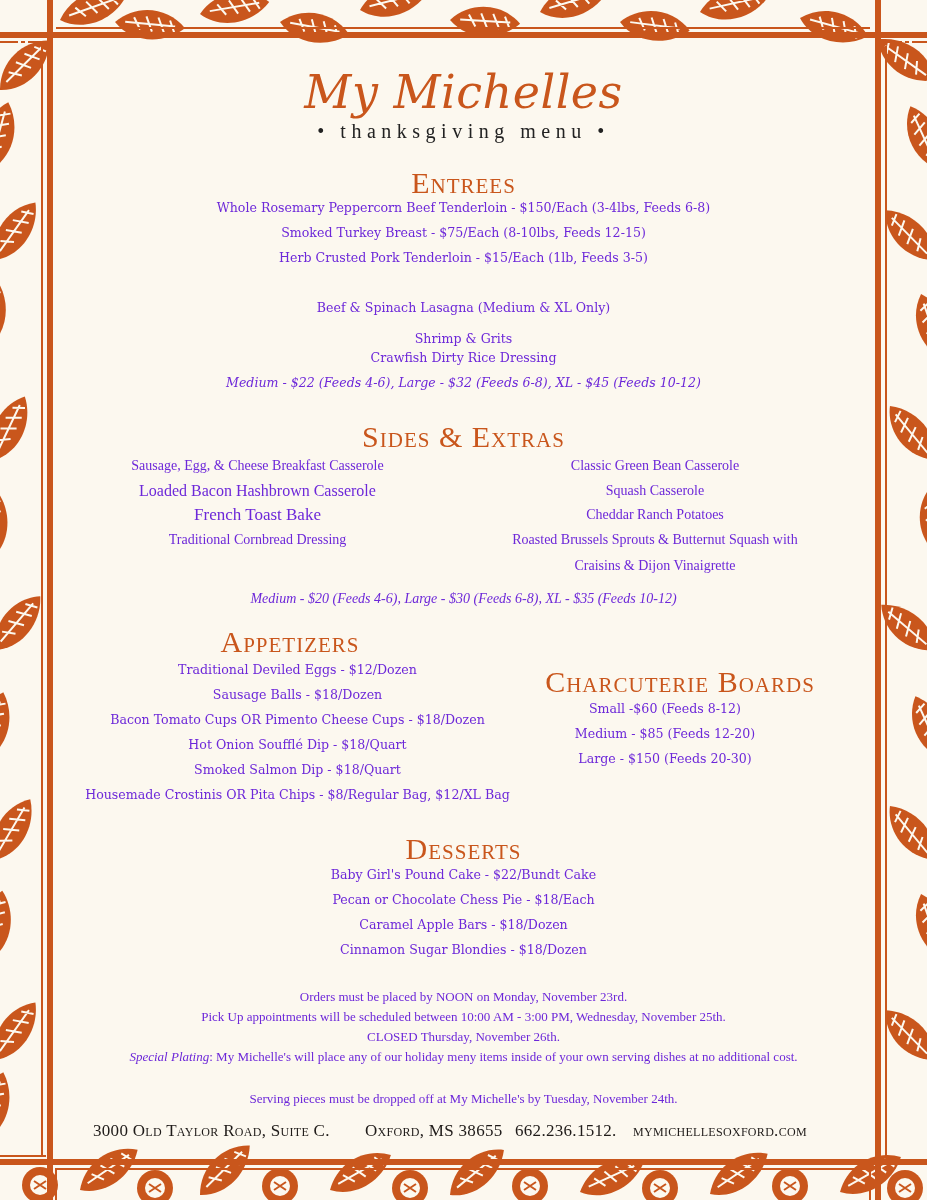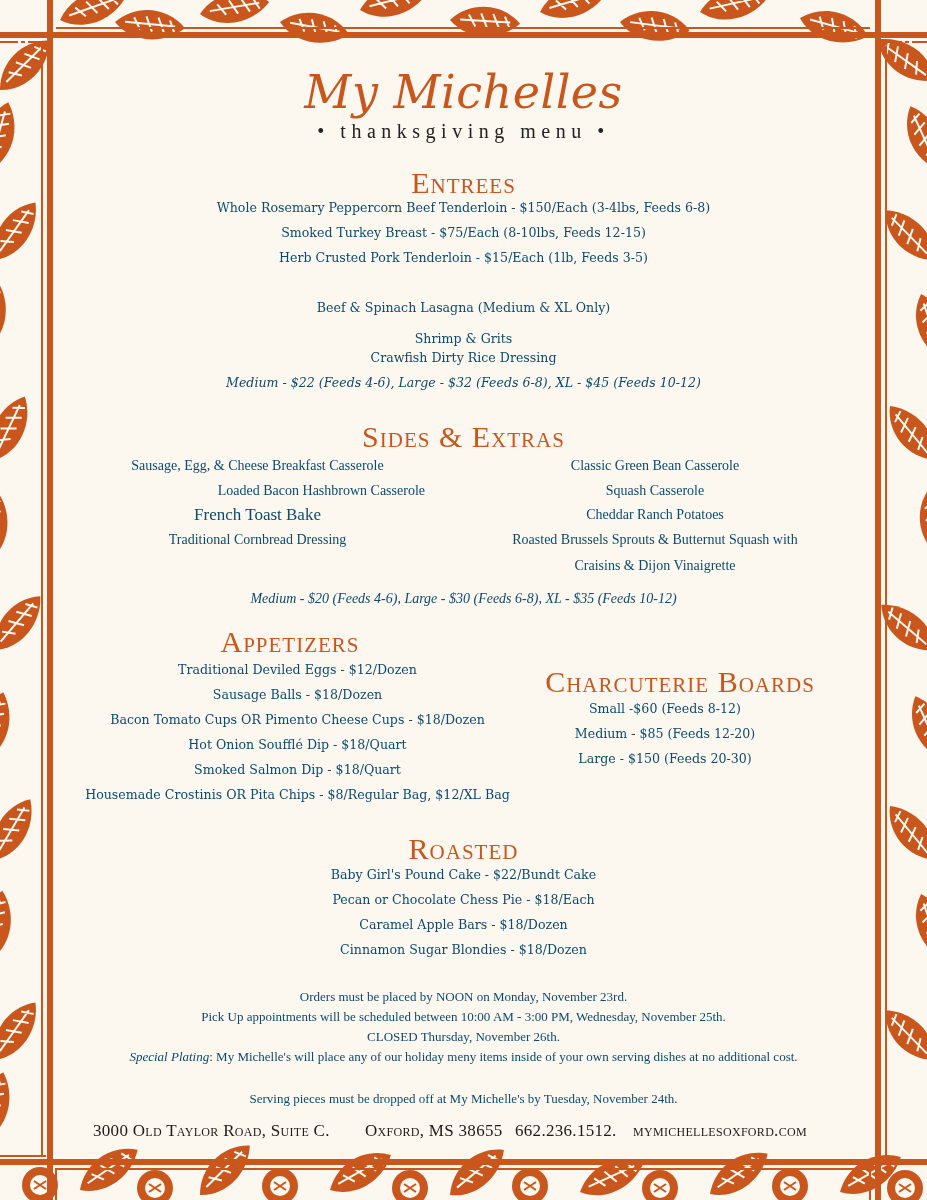--- a/index.html
+++ b/index.html
@@ -6,21 +6,21 @@
   body { width:927px; height:1200px; background:#fcf8ef; position:relative; overflow:hidden;
          font-family:"DejaVu Serif", serif; color:#2b2522; }
   .deco { position:absolute; left:0; top:0; width:927px; height:1200px; pointer-events:none; }
   .content { position:absolute; left:60px; top:40px; width:807px; height:1110px; text-align:center; }
   .title { position:absolute; left:0; width:807px; top:22px; font-family:"DejaVu Serif", serif;
            font-style:italic; font-size:46px; color:#c9561c; letter-spacing:0.5px; line-height:60px; }
   .subtitle { position:absolute; left:0; width:807px; top:78px; font-family:"Liberation Serif", serif;
               font-size:20px; letter-spacing:5.5px; color:#222; line-height:26px; }
   .h { position:absolute; font-family:"Liberation Serif", serif; font-variant:small-caps; color:#c9561c;
        font-size:30px; line-height:34px; letter-spacing:1px; }
-  .line { position:absolute; font-size:12.6px; line-height:16px; white-space:nowrap; color:#0c4a6e; }
+  .line { position:absolute; font-size:12.6px; line-height:16px; white-space:nowrap; color:#6d28d9; }
   .it { font-style:italic; }
   .notes { font-family:"Liberation Serif", serif; font-size:13px; }
   .addr { position:absolute; font-family:"Liberation Serif", serif; font-variant:small-caps; font-size:17px;
           white-space:nowrap; color:#1f1b19; letter-spacing:0.3px; }
   .c { left:0; width:807px; text-align:center; }
 </style>
 </head>
 <body>
 
 <svg class="deco" viewBox="0 0 927 1200" xmlns="http://www.w3.org/2000/svg">
@@ -123,21 +123,21 @@
   <div class="line c" style="top:160px;">Whole Rosemary Peppercorn Beef Tenderloin - $150/Each (3-4lbs, Feeds 6-8)</div>
   <div class="line c" style="top:185px;">Smoked Turkey Breast - $75/Each (8-10lbs, Feeds 12-15)</div>
   <div class="line c" style="top:210px;">Herb Crusted Pork Tenderloin - $15/Each (1lb, Feeds 3-5)</div>
   <div class="line c" style="top:260px;">Beef &amp; Spinach Lasagna (Medium &amp; XL Only)</div>
   <div class="line c" style="top:291px;">Shrimp &amp; Grits</div>
   <div class="line c" style="top:310px;">Crawfish Dirty Rice Dressing</div>
   <div class="line c it" style="top:335px;">Medium - $22 (Feeds 4-6), Large - $32 (Feeds 6-8), XL - $45 (Feeds 10-12)</div>
 
   <div class="h c" style="top:380px;">Sides &amp; Extras</div>
   <div class="line" style="top:418px; left:30px; width:335px; text-align:center; font-family:'Liberation Serif',serif; font-size:14px;">Sausage, Egg, &amp; Cheese Breakfast Casserole</div>
-  <div class="line" style="top:443px; left:30px; width:335px; text-align:right; font-family:'Liberation Serif',serif; font-size:14px;">Loaded Bacon Hashbrown Casserole</div>
+  <div class="line" style="top:443px; left:30px; width:335px; text-align:center; font-family:'Liberation Serif',serif; font-size:16px;">Loaded Bacon Hashbrown Casserole</div>
   <div class="line" style="top:467px; left:30px; width:335px; text-align:center; font-family:'Liberation Serif',serif; font-size:17px;">French Toast Bake</div>
   <div class="line" style="top:492px; left:30px; width:335px; text-align:center; font-family:'Liberation Serif',serif; font-size:14px;">Traditional Cornbread Dressing</div>
   <div class="line" style="top:418px; left:420px; width:350px; text-align:center; font-family:'Liberation Serif',serif; font-size:14px;">Classic Green Bean Casserole</div>
   <div class="line" style="top:443px; left:420px; width:350px; text-align:center; font-family:'Liberation Serif',serif; font-size:14px;">Squash Casserole</div>
   <div class="line" style="top:492px; left:420px; width:350px; text-align:center; font-family:'Liberation Serif',serif; font-size:14px;">Roasted Brussels Sprouts &amp; Butternut Squash with</div>
   <div class="line" style="top:467px; left:420px; width:350px; text-align:center; font-family:'Liberation Serif',serif; font-size:14px;">Cheddar Ranch Potatoes</div>
   <div class="line" style="top:518px; left:420px; width:350px; text-align:center; font-family:'Liberation Serif',serif; font-size:14px;">Craisins &amp; Dijon Vinaigrette</div>
   <div class="line c it" style="top:551px; font-family:'Liberation Serif',serif; font-size:14px;">Medium - $20 (Feeds 4-6), Large - $30 (Feeds 6-8), XL - $35 (Feeds 10-12)</div>
 
   <div class="h" style="top:585px; left:40px; width:380px; text-align:center;">Appetizers</div>
@@ -146,21 +146,21 @@
   <div class="line" style="top:672px; left:0px; width:475px; text-align:center;">Bacon Tomato Cups OR Pimento Cheese Cups - $18/Dozen</div>
   <div class="line" style="top:697px; left:0px; width:475px; text-align:center;">Hot Onion Soufflé Dip - $18/Quart</div>
   <div class="line" style="top:722px; left:0px; width:475px; text-align:center;">Smoked Salmon Dip - $18/Quart</div>
   <div class="line" style="top:747px; left:0px; width:475px; text-align:center;">Housemade Crostinis OR Pita Chips - $8/Regular Bag, $12/XL Bag</div>
 
   <div class="h" style="top:625px; left:460px; width:320px; text-align:center;">Charcuterie Boards</div>
   <div class="line" style="top:661px; left:460px; width:290px; text-align:center;">Small -$60 (Feeds 8-12)</div>
   <div class="line" style="top:686px; left:460px; width:290px; text-align:center;">Medium - $85 (Feeds 12-20)</div>
   <div class="line" style="top:711px; left:460px; width:290px; text-align:center;">Large - $150 (Feeds 20-30)</div>
 
-  <div class="h c" style="top:792px;">Roasted</div>
+  <div class="h c" style="top:792px;">Desserts</div>
   <div class="line c" style="top:827px;">Baby Girl's Pound Cake - $22/Bundt Cake</div>
   <div class="line c" style="top:852px;">Pecan or Chocolate Chess Pie - $18/Each</div>
   <div class="line c" style="top:877px;">Caramel Apple Bars - $18/Dozen</div>
   <div class="line c" style="top:902px;">Cinnamon Sugar Blondies - $18/Dozen</div>
 
   <div class="line c notes" style="top:949px;">Orders must be placed by NOON on Monday, November 23rd.</div>
   <div class="line c notes" style="top:969px;">Pick Up appointments will be scheduled between 10:00 AM - 3:00 PM, Wednesday, November 25th.</div>
   <div class="line c notes" style="top:989px;">CLOSED Thursday, November 26th.</div>
   <div class="line c notes" style="top:1009px;"><span class="it">Special Plating</span><span>: My Michelle's will place any of our holiday meny items inside of your own serving dishes at no additional cost.</span></div>
   <div class="line c notes" style="top:1051px;">Serving pieces must be dropped off at My Michelle's by Tuesday,  November 24th.</div>

